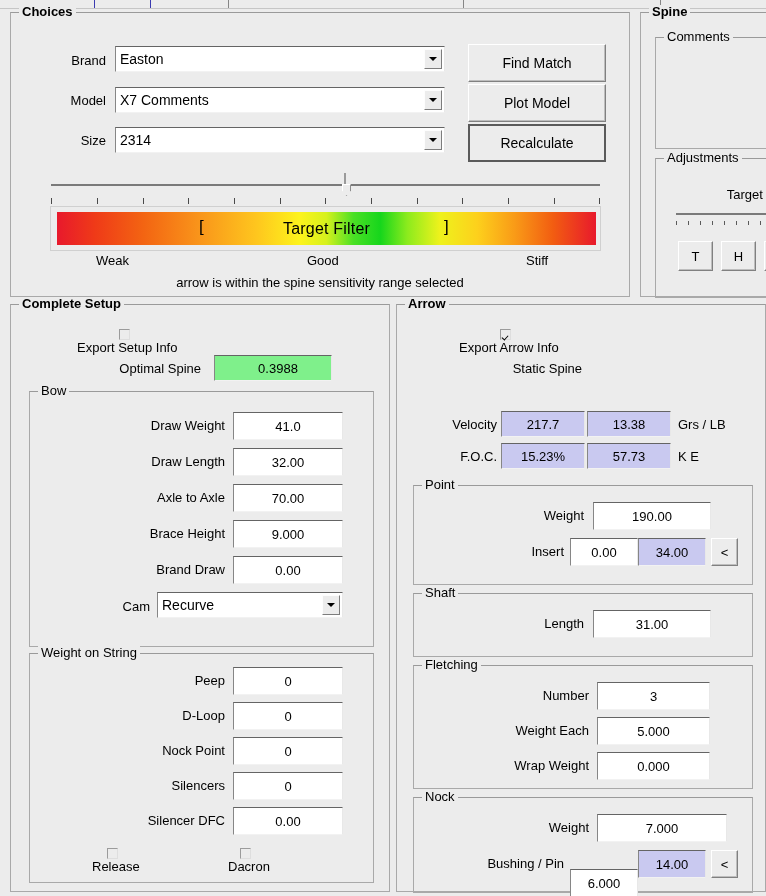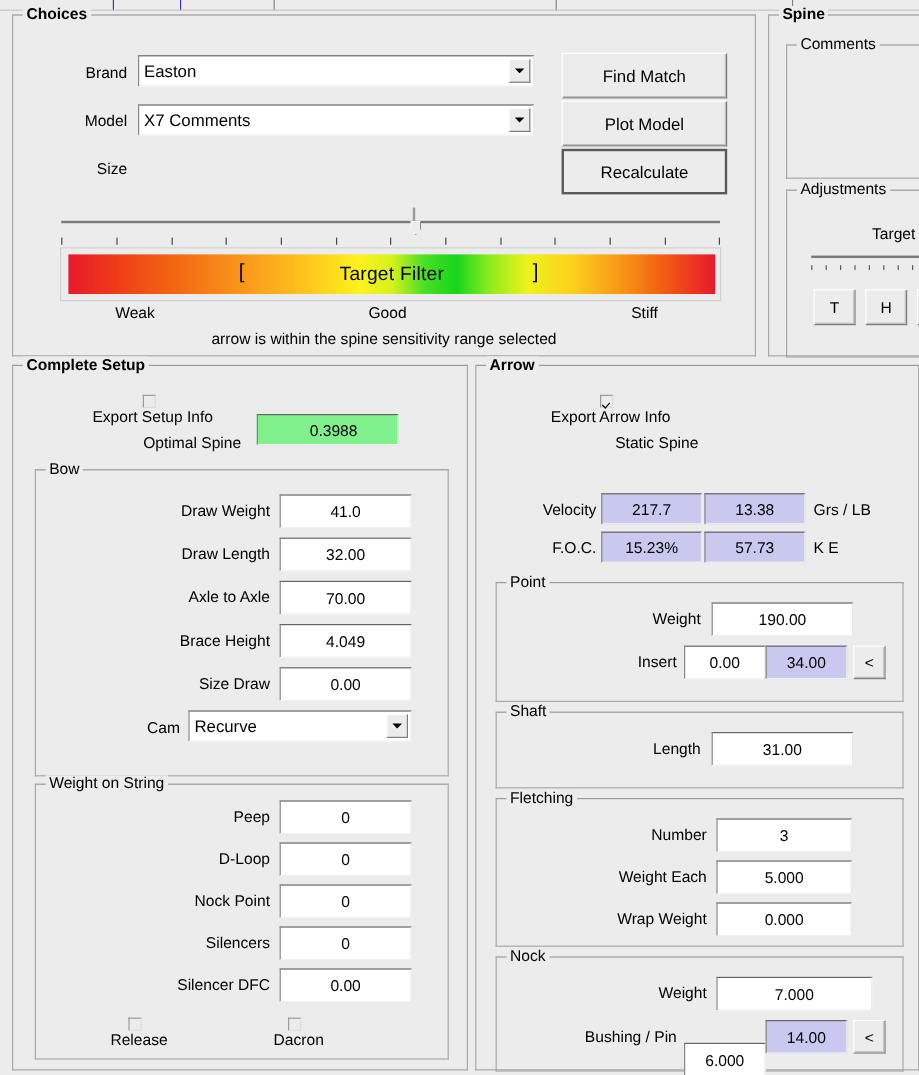--- a/index.html
+++ b/index.html
@@ -163,20 +163,24 @@
     <span class="arrow"></span>
   </div>
 
   <span class="lbl" style="left:20px;top:80px;width:75px;">Model</span>
   <div class="combo" style="left:104px;top:74px;width:330px;height:26px;">
     <span>X7 Comments</span>
     <span class="arrow"></span>
   </div>
 
   <span class="lbl" style="left:20px;top:120px;width:75px;">Size</span>
+  <div class="combo" style="left:104px;top:114px;width:330px;height:26px;">
+    <span>2314</span>
+    <span class="arrow"></span>
+  </div>
 
   <div class="btn" style="left:457px;top:31px;width:138px;height:38px;">Find Match</div>
   <div class="btn" style="left:457px;top:71px;width:138px;height:38px;">Plot Model</div>
   <div class="btn focus" style="left:457px;top:111px;width:138px;height:38px;">Recalculate</div>
 
   <div class="trackline" style="left:40px;top:171px;width:549px;"></div>
   <div class="thumb" style="left:330px;top:160px;">
     <span class="st"></span>
       <span class="pt"></span>
   </div>
@@ -244,38 +248,38 @@
 
 <div class="group bold" style="left:10px;top:304px;width:380px;height:588px;">
   <span class="gl">Complete Setup</span>
 
   <div class="chk" style="left:66px;top:24px;">
     <span class="box"></span>
     <span>Export Setup Info</span>
   </div>
 
   <span class="lbl" style="left:10px;top:56px;width:180px;">Optimal Spine</span>
-  <div class="fld green" style="left:203px;top:40px;width:118px;height:26px;padding-left:10px;">0.3988</div>
+  <div class="fld green" style="left:203px;top:50px;width:118px;height:26px;padding-left:10px;">0.3988</div>
 
   <div class="group" style="left:18px;top:86px;width:345px;height:256px;">
     <span class="gl">Bow</span>
 
     <span class="lbl" style="left:0px;top:26px;width:195px;">Draw Weight</span>
     <div class="fld" style="left:203px;top:20px;width:110px;height:28px;">41.0</div>
 
     <span class="lbl" style="left:0px;top:62px;width:195px;">Draw Length</span>
     <div class="fld" style="left:203px;top:56px;width:110px;height:28px;">32.00</div>
 
     <span class="lbl" style="left:0px;top:98px;width:195px;">Axle to Axle</span>
     <div class="fld" style="left:203px;top:92px;width:110px;height:28px;">70.00</div>
 
     <span class="lbl" style="left:0px;top:134px;width:195px;">Brace Height</span>
-    <div class="fld" style="left:203px;top:128px;width:110px;height:28px;">4.049</div>
-
-    <span class="lbl" style="left:0px;top:170px;width:195px;">Size Draw</span>
+    <div class="fld" style="left:203px;top:128px;width:110px;height:28px;">9.000</div>
+
+    <span class="lbl" style="left:0px;top:170px;width:195px;">Brand Draw</span>
     <div class="fld" style="left:203px;top:164px;width:110px;height:28px;">0.00</div>
 
     <span class="lbl" style="left:0px;top:207px;width:120px;">Cam</span>
     <div class="combo" style="left:127px;top:200px;width:186px;height:26px;">
       <span>Recurve</span>
       <span class="arrow"></span>
     </div>
   </div>
 
   <div class="group" style="left:18px;top:348px;width:345px;height:230px;">

